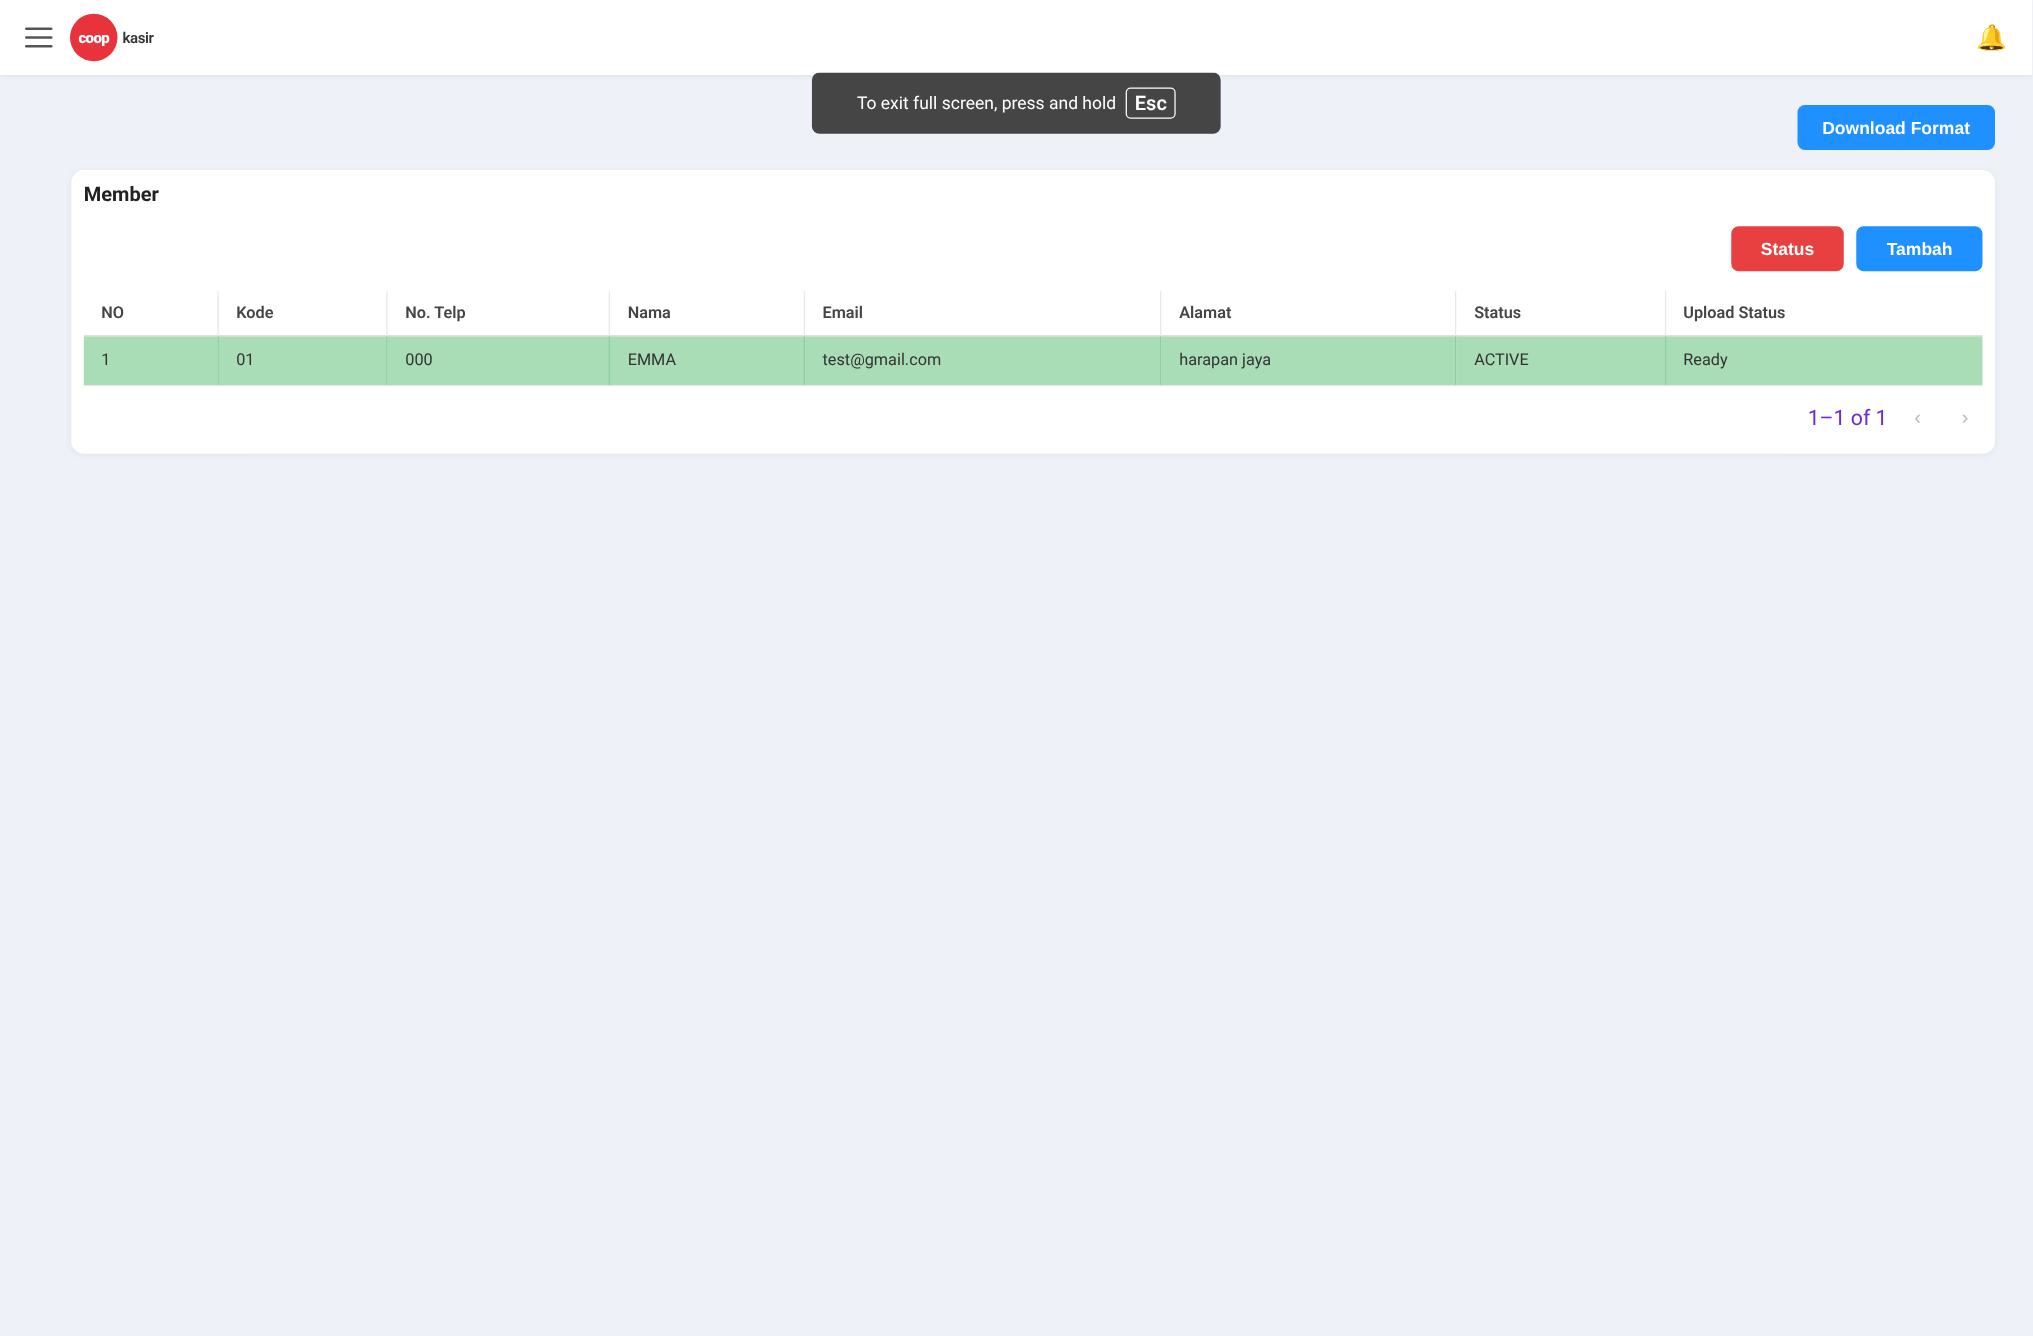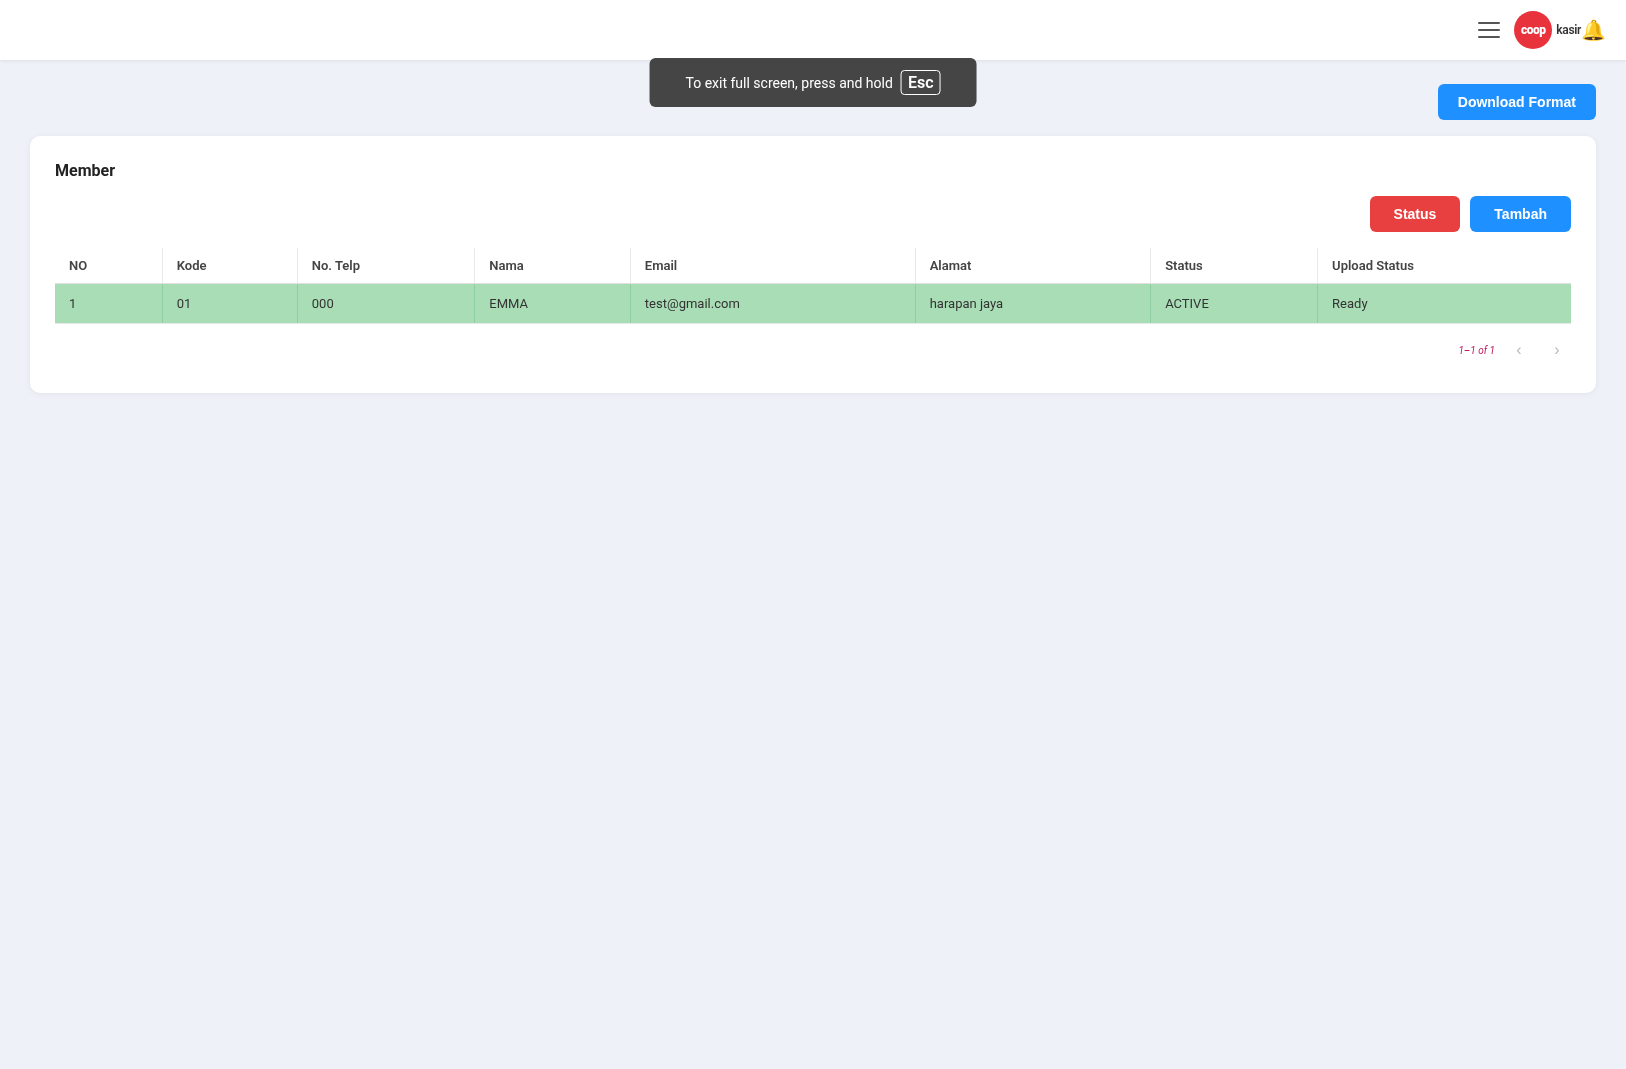--- a/index.html
+++ b/index.html
@@ -10,21 +10,21 @@
       font-size: 14px;
       color: #333;
     }
 
     
     .navbar {
       background: #fff;
       height: 60px;
       display: flex;
       align-items: center;
-      justify-content: flex-end;
+      justify-content: space-between;
       padding: 0 20px;
       box-shadow: 0 1px 4px rgba(0,0,0,0.08);
       position: relative;
       z-index: 10;
     }
     .navbar-left {
       display: flex;
       align-items: center;
       gap: 14px;
     }
@@ -91,20 +91,21 @@
       border: 1.5px solid #fff;
       border-radius: 4px;
       padding: 2px 6px;
       font-size: 16px;
       font-weight: 600;
     }
 
     
     .main-content {
       padding: 24px 30px;
+      margin-left: 27px;
     }
 
     
     .top-action-row {
       display: flex;
       justify-content: flex-end;
       margin-bottom: 16px;
     }
     .btn-download {
       background: #1e90ff;
@@ -114,21 +115,21 @@
       padding: 10px 20px;
       font-size: 14px;
       font-weight: 600;
       cursor: pointer;
     }
 
     
     .card {
       background: #fff;
       border-radius: 10px;
-      padding: 25px;
+      padding: 10px;
       box-shadow: 0 1px 6px rgba(0,0,0,0.06);
     }
     .card-title {
       font-size: 16px;
       font-weight: 700;
       color: #222;
       margin-bottom: 16px;
     }
 
     
@@ -191,23 +192,22 @@
     .pagination-row {
       display: flex;
       justify-content: flex-end;
       align-items: center;
       gap: 10px;
       padding: 12px 0 4px;
       border-top: 1px solid #e8e8e8;
       margin-top: 0;
     }
     .pagination-info {
-      font-size: 10px;
-      color: #be185d;
-      font-style: italic;
+      font-size: 17px;
+      color: #6d28d9;
     }
     .pagination-btn {
       background: none;
       border: none;
       cursor: pointer;
       color: #555;
       font-size: 16px;
       display: flex;
       align-items: center;
       justify-content: center;

